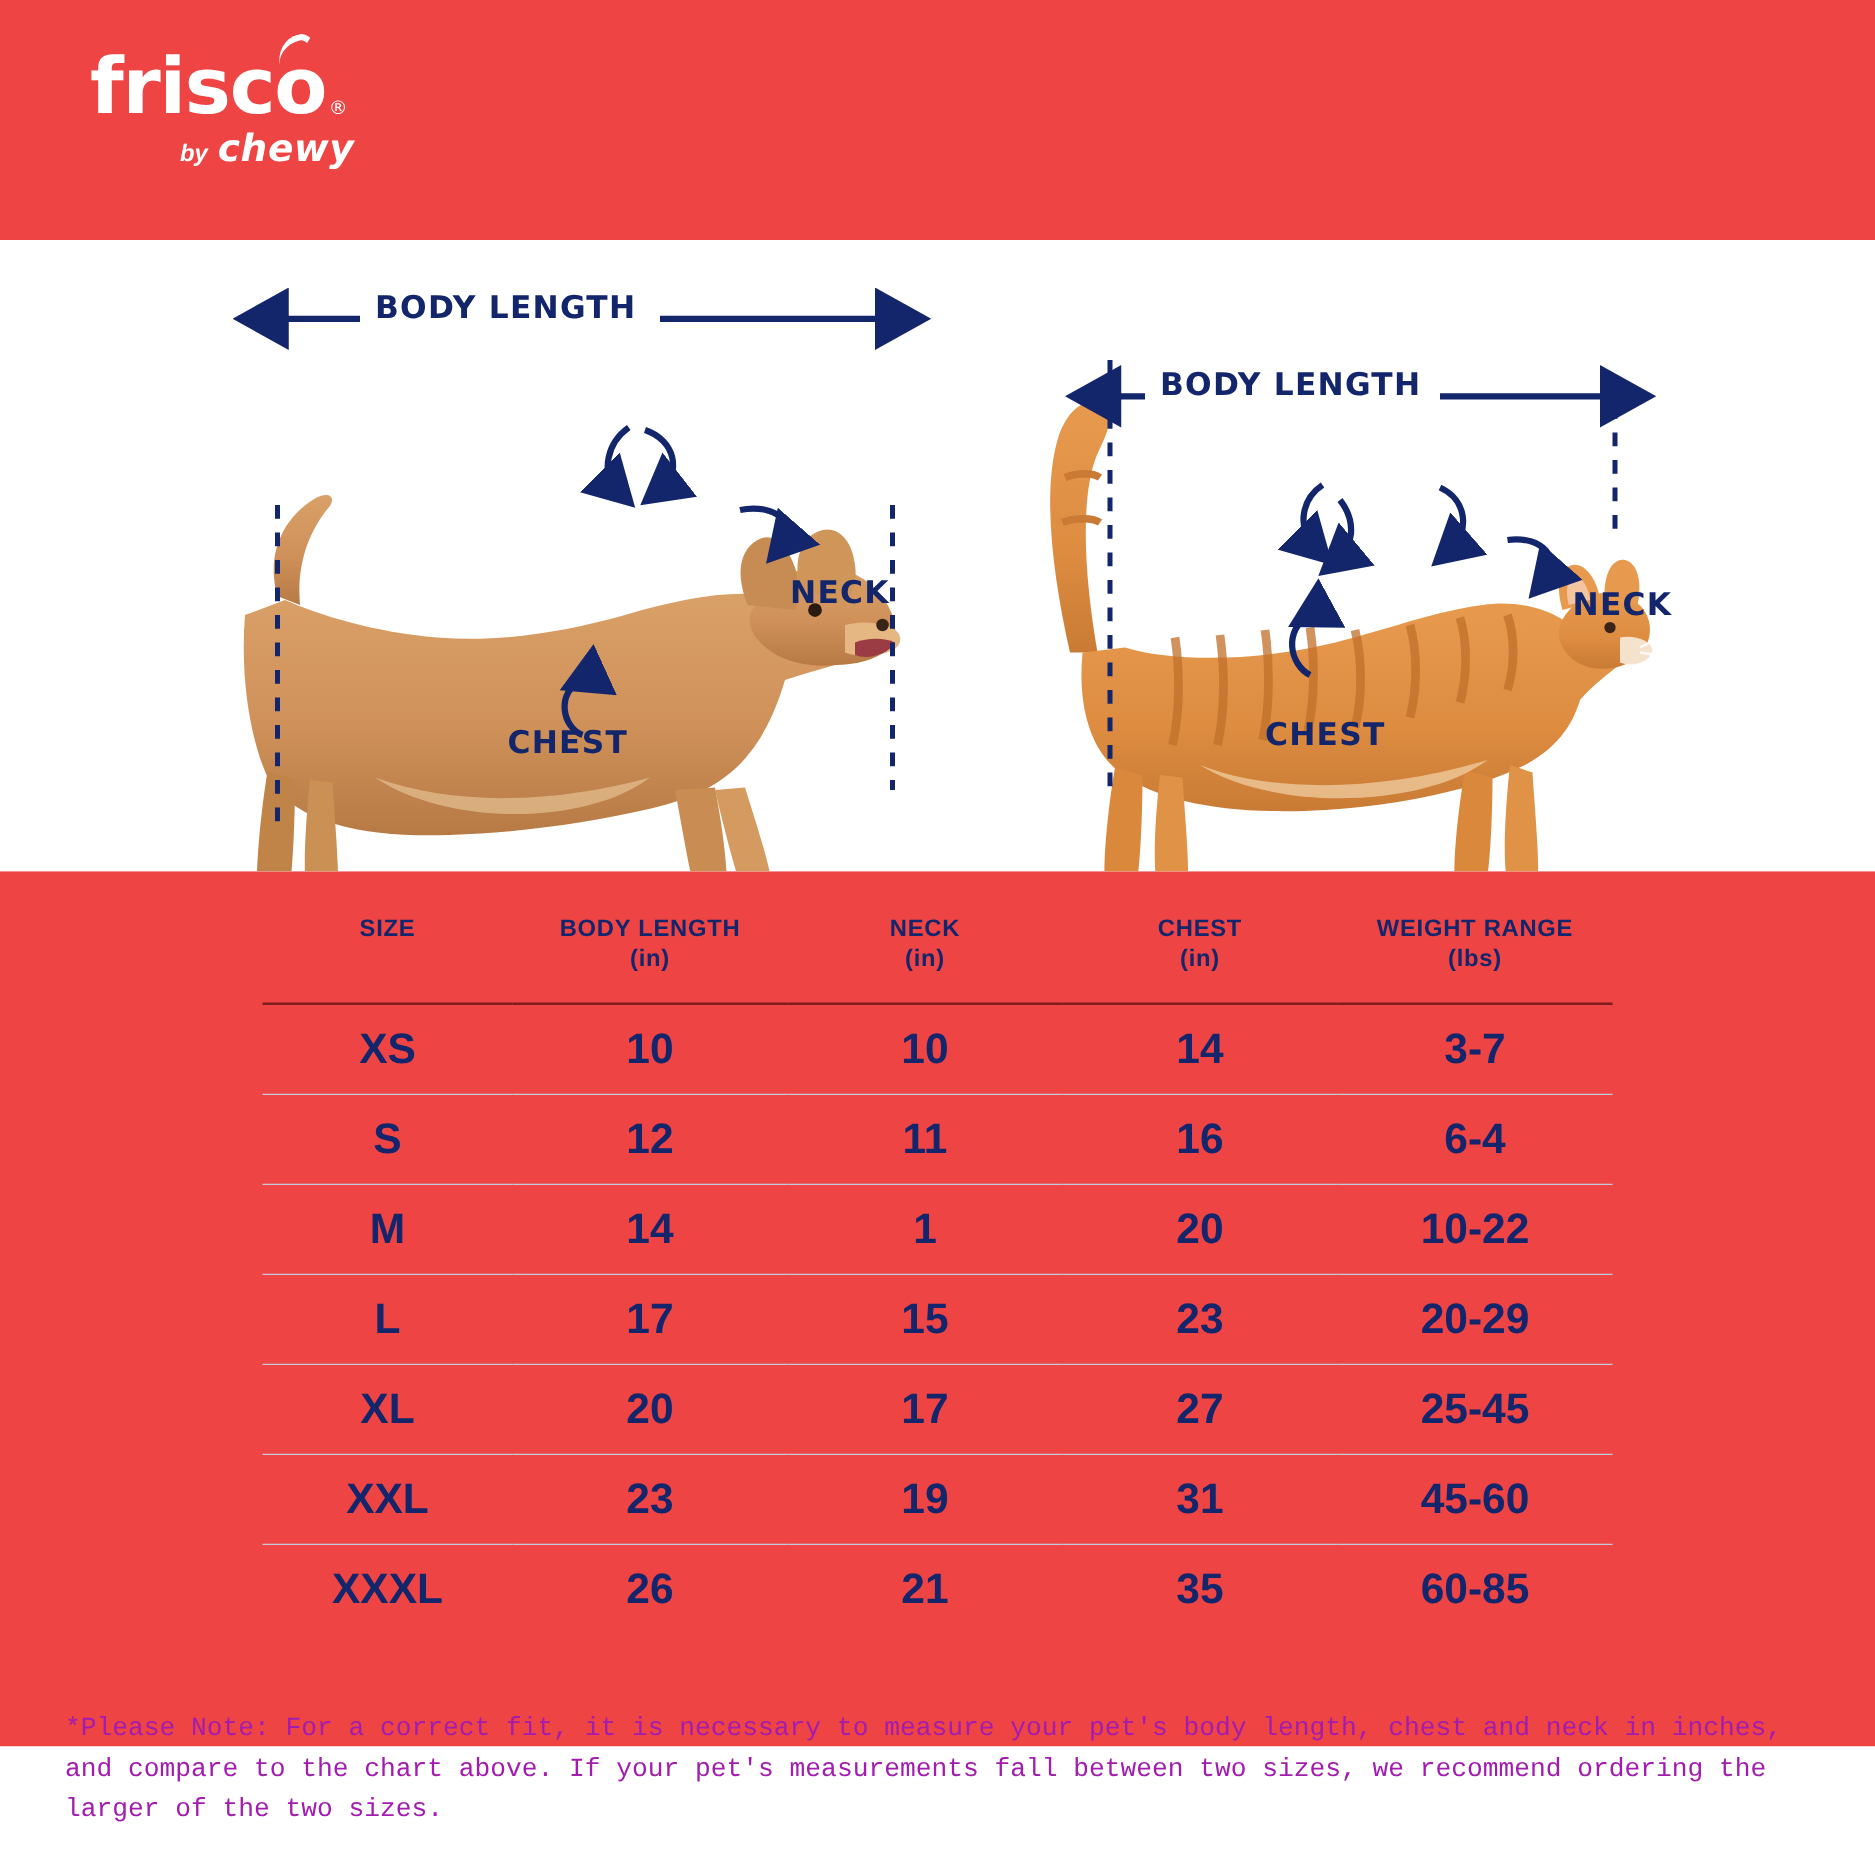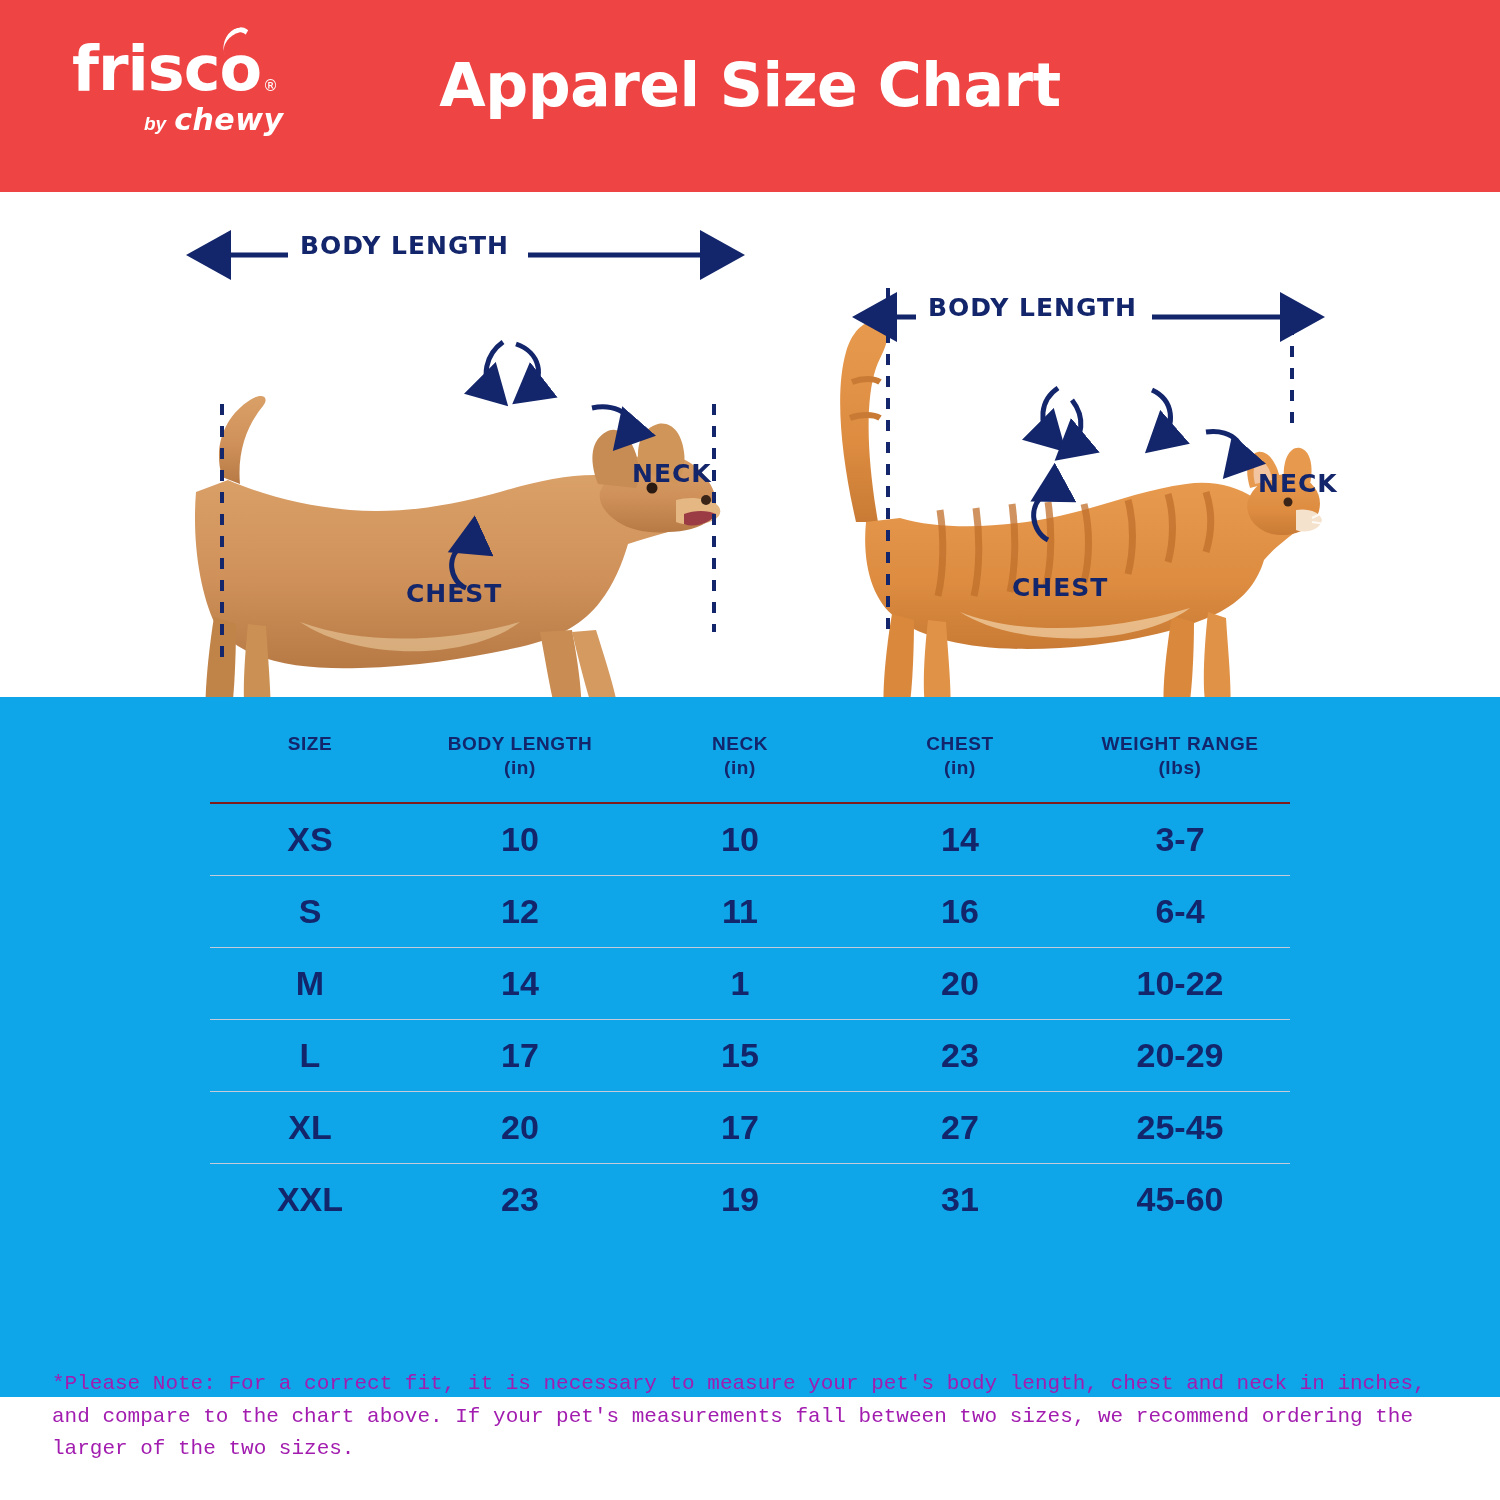--- a/index.html
+++ b/index.html
@@ -88,21 +88,21 @@
   
   .illus {
     position: relative;
     height: 505px;
     background: #ffffff;
   }
   .illus svg { display: block; }
 
   
   .table-wrap {
-    background: #0ea5e9;
+    background: #ef4444;
     padding: 34px 0 10px 0;
     height: 700px;
   }
   table.size-table {
     width: 1080px;
     margin: 0 auto;
     border-collapse: collapse;
     color: #13256b;
   }
   table.size-table th {
@@ -155,21 +155,20 @@
       <div class="logo-word">
         <span>frisco</span>
         <span class="logo-swoosh"></span>
         <span class="logo-reg">®</span>
       </div>
       <div class="logo-sub">
         <span class="logo-by">by</span>
         <span class="logo-chewy">chewy</span>
       </div>
     </div>
-    <div class="header-title">Apparel Size Chart</div>
   </div>
 
   <div class="illus">
     <svg width="1500" height="505" viewBox="0 0 1500 505">
       <defs>
         <linearGradient id="dogfur" x1="0" y1="0" x2="0" y2="1">
           <stop offset="0%" stop-color="#d9a068"></stop>
           <stop offset="55%" stop-color="#cf9159"></stop>
           <stop offset="100%" stop-color="#b87a45"></stop>
         </linearGradient>
@@ -368,19 +367,26 @@
           <td>27</td>
           <td>25-45</td>
         </tr>
         <tr>
           <td class="size-col">XXL</td>
           <td>23</td>
           <td>19</td>
           <td>31</td>
           <td>45-60</td>
         </tr>
+        <tr>
+          <td class="size-col">XXXL</td>
+          <td>26</td>
+          <td>21</td>
+          <td>35</td>
+          <td>60-85</td>
+        </tr>
       </tbody>
     </table>
   </div>
 
   <div class="footnote">*Please Note: For a correct fit, it is necessary to measure your pet's body length, chest and neck in inches, and compare to the chart above. If your pet's measurements fall between two sizes, we recommend ordering the larger of the two sizes.</div>
 
 </div>
 
 </body></html>

